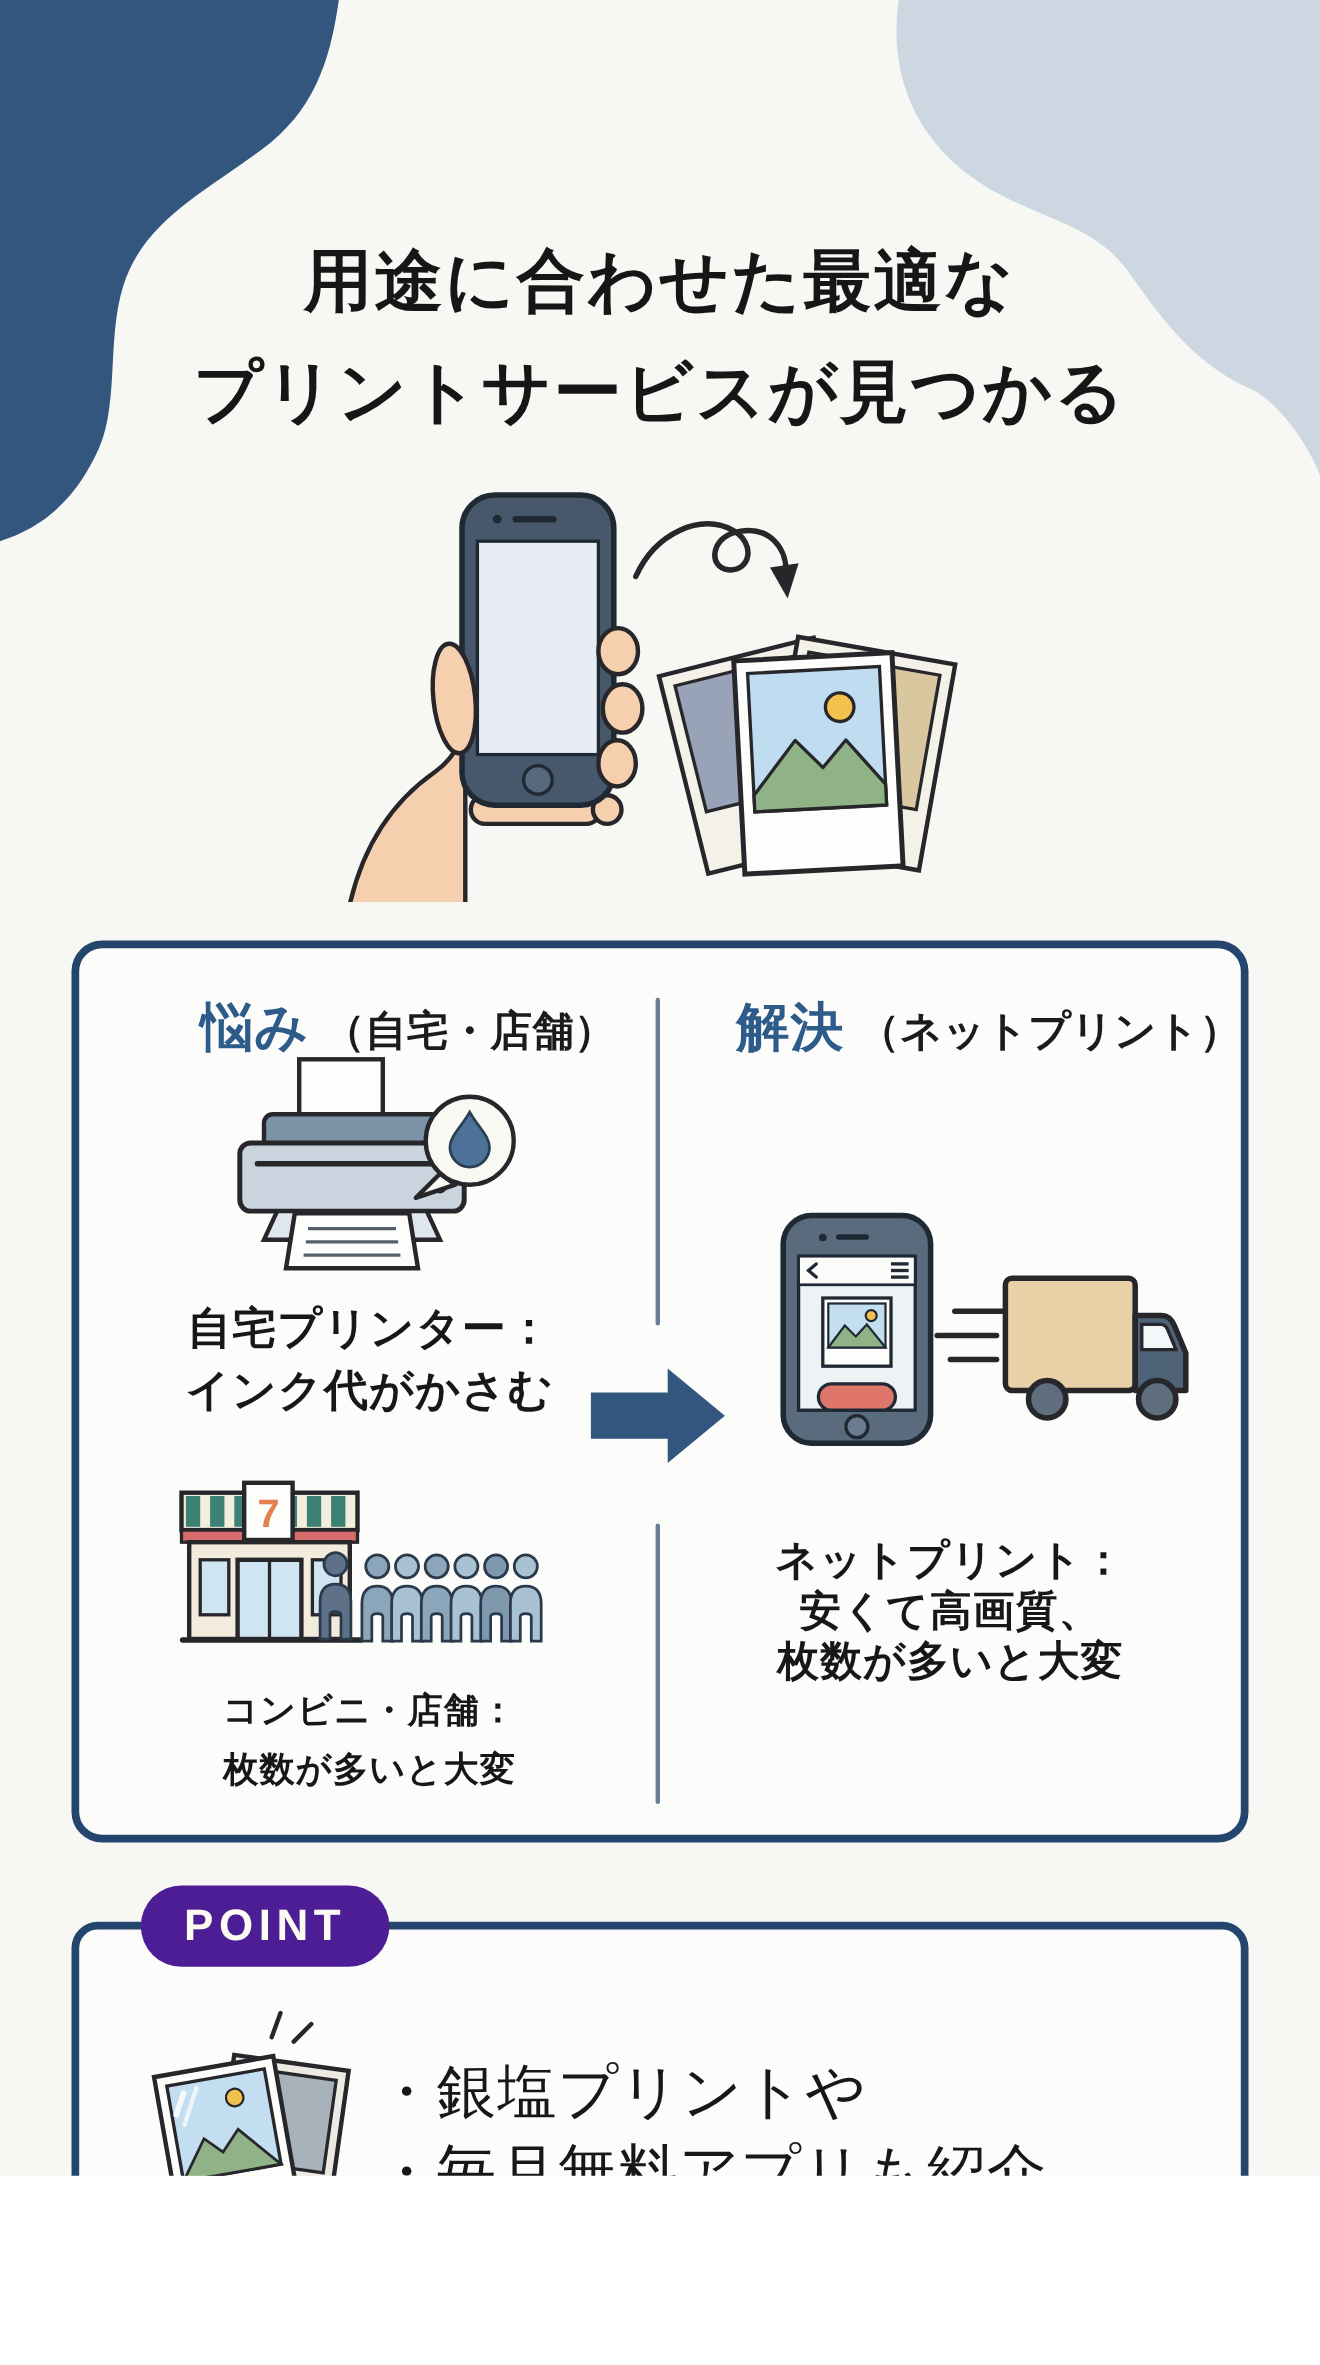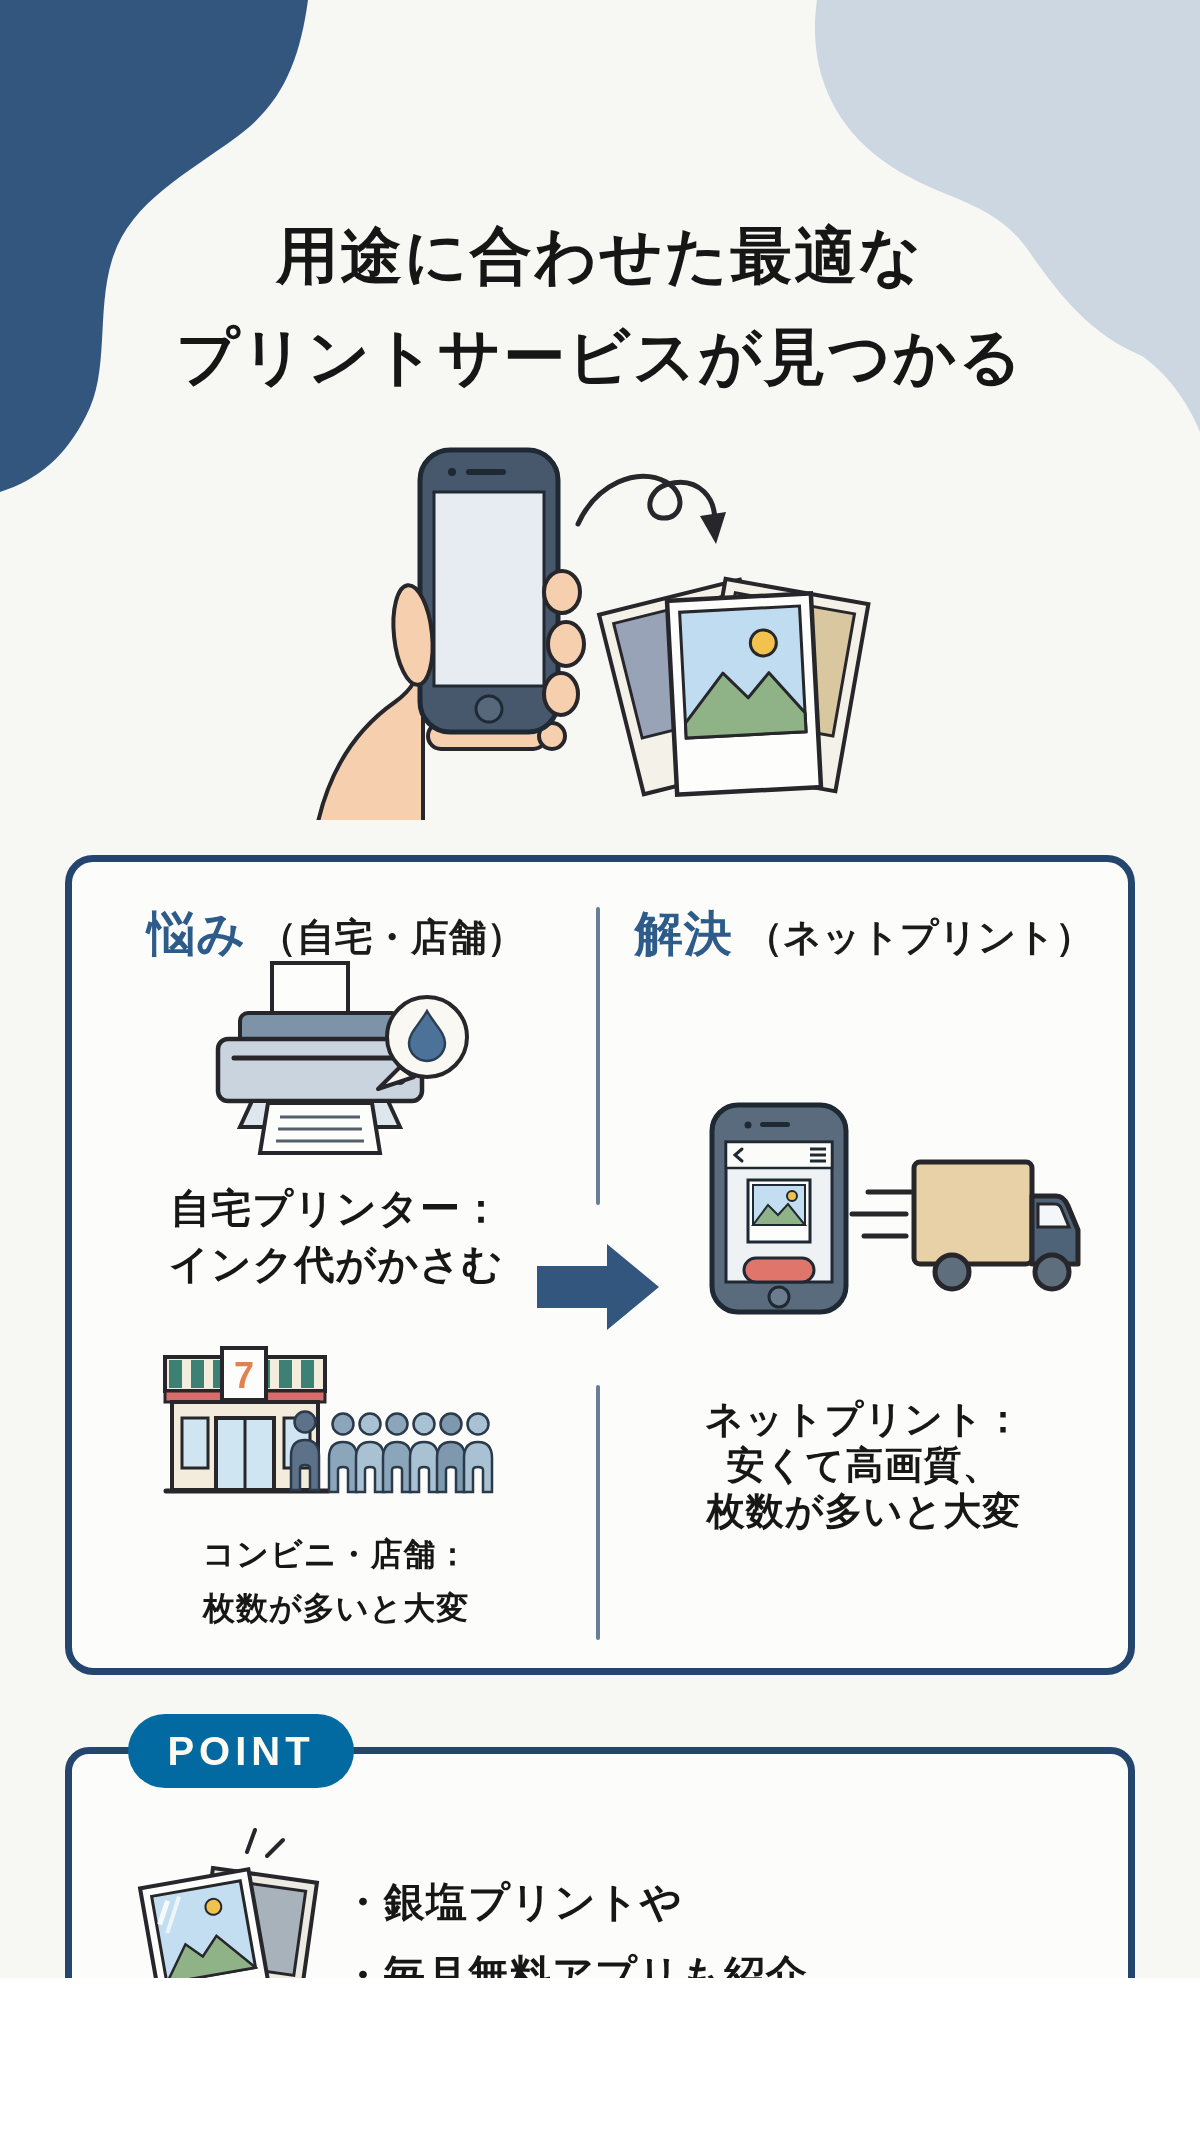--- a/index.html
+++ b/index.html
@@ -20,20 +20,21 @@
   }
   
   .compare-box{
     position:absolute;left:65px;top:855px;width:1070px;height:820px;
     background:#fcfcfb;border:7px solid #24466e;border-radius:28px;
     box-sizing:border-box;
   }
   .col-header{
     position:absolute;top:40px;text-align:center;white-space:nowrap;
     font-weight:800;
+    padding-left:35px;
   }
   .col-header .hd{font-size:48px;color:#2e5c8a;letter-spacing:1px;}
   .col-header .note{font-size:38px;color:#1b1b1b;margin-left:8px;}
   .hdr-left{left:0;width:528px;}
   .hdr-right{left:528px;width:528px;}
   .divider-seg{
     position:absolute;left:524px;width:4px;background:#6a7f96;border-radius:2px;
   }
   .seg1{top:45px;height:298px;}
   .seg2{top:523px;height:255px;}
@@ -45,27 +46,27 @@
   .cap-store{left:0;top:665px;width:528px;font-size:32px;line-height:54px;text-align:center;}
   .cap-net{left:528px;top:534px;width:528px;font-size:38px;line-height:46px;}
   
   .point-box{
     position:absolute;left:65px;top:1747px;width:1070px;height:322px;
     background:#fcfcfb;border:7px solid #24466e;border-radius:24px;
     box-sizing:border-box;
   }
   .point-badge{
     position:absolute;left:128px;top:1714px;width:226px;height:74px;
-    background:#0369a1;border-radius:37px;z-index:5;
+    background:#4c1d95;border-radius:37px;z-index:5;
     display:flex;align-items:center;justify-content:center;
     color:#fdfaf2;font-size:40px;font-weight:800;letter-spacing:5px;
   }
   .point-bullets{
     position:absolute;left:270px;top:112px;
-    font-size:41px;font-weight:700;line-height:73px;letter-spacing:1px;
+    font-size:54px;font-weight:400;line-height:73px;letter-spacing:1px;
     white-space:nowrap;
   }
 </style>
 </head>
 <body>
 
 <div class="canvas">
 
   <svg class="abs" style="top:0;left:0;" width="340" height="500" viewBox="0 0 340 500">
     <path d="M0,0 L308,0 C300,58 284,102 238,136 C184,176 130,202 112,260 C96,312 110,372 86,416 C66,456 38,480 0,492 Z" fill="#33567f"></path>

